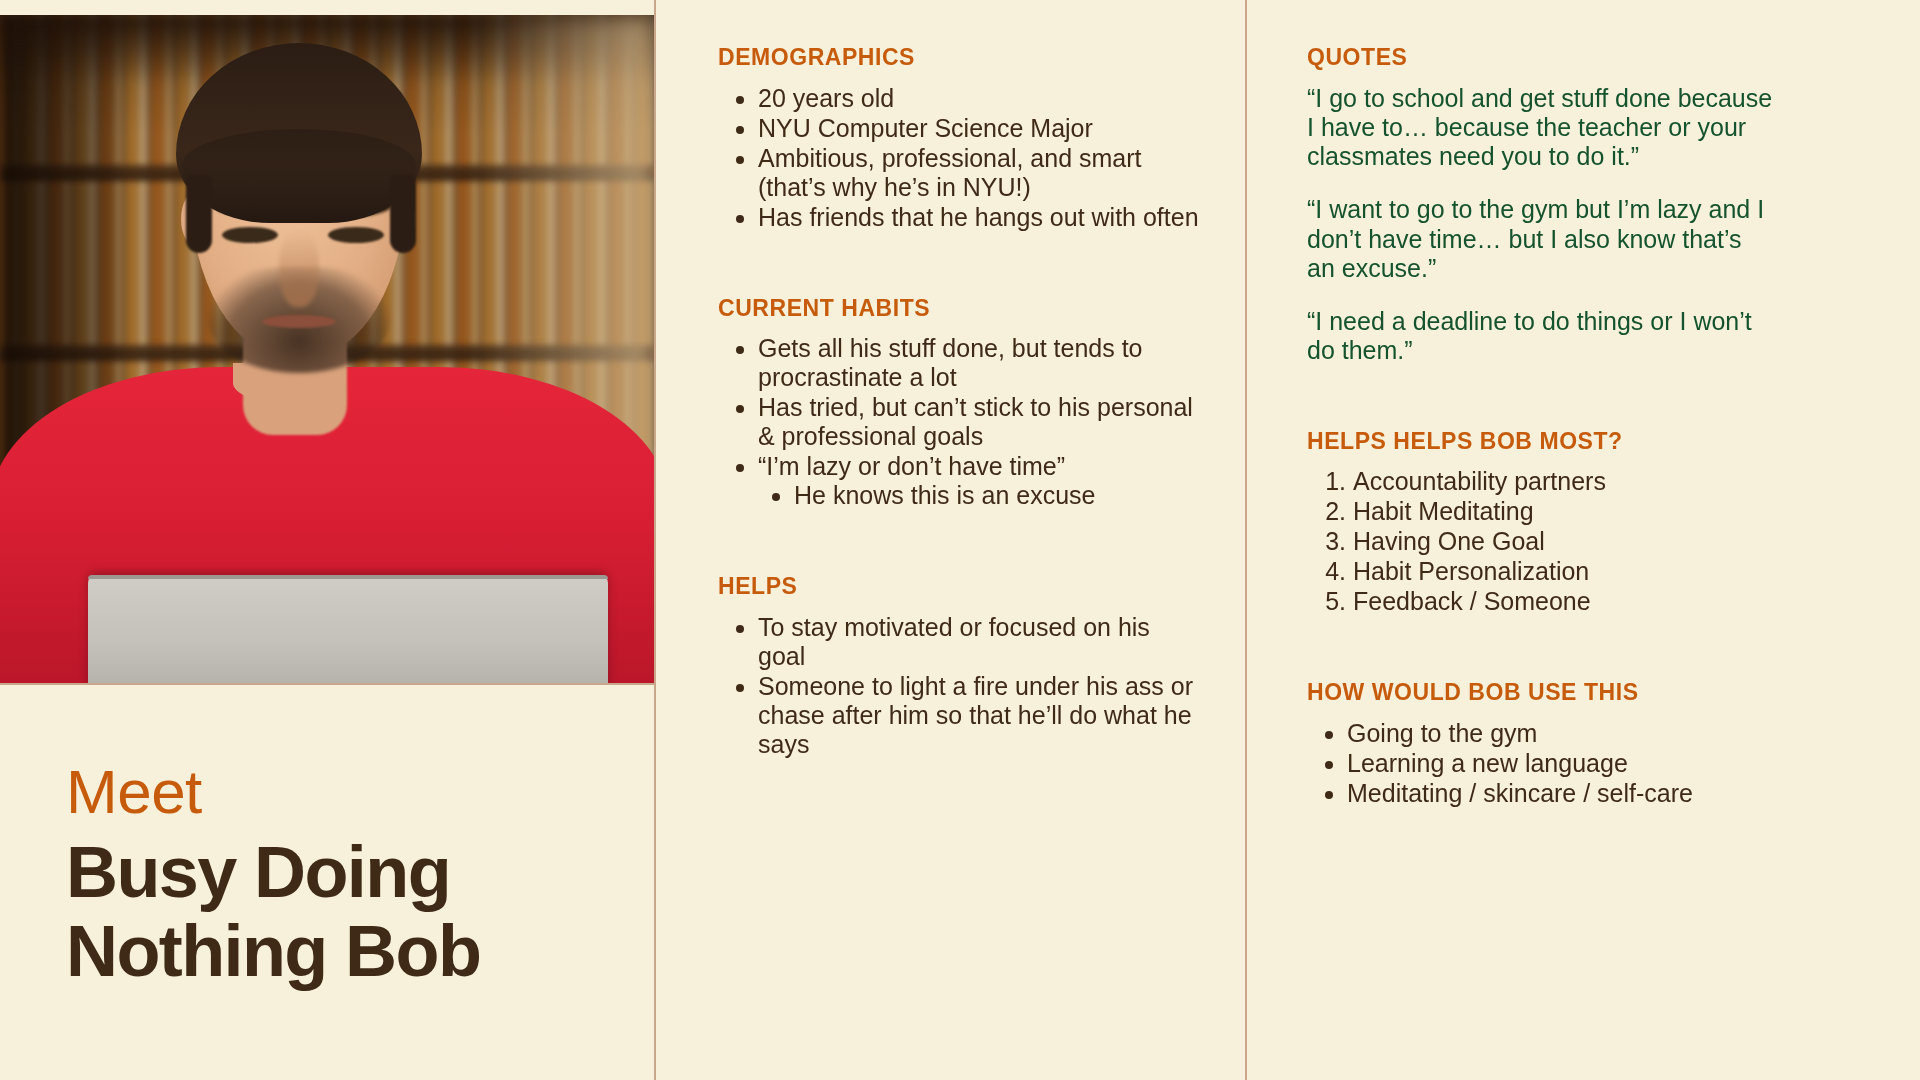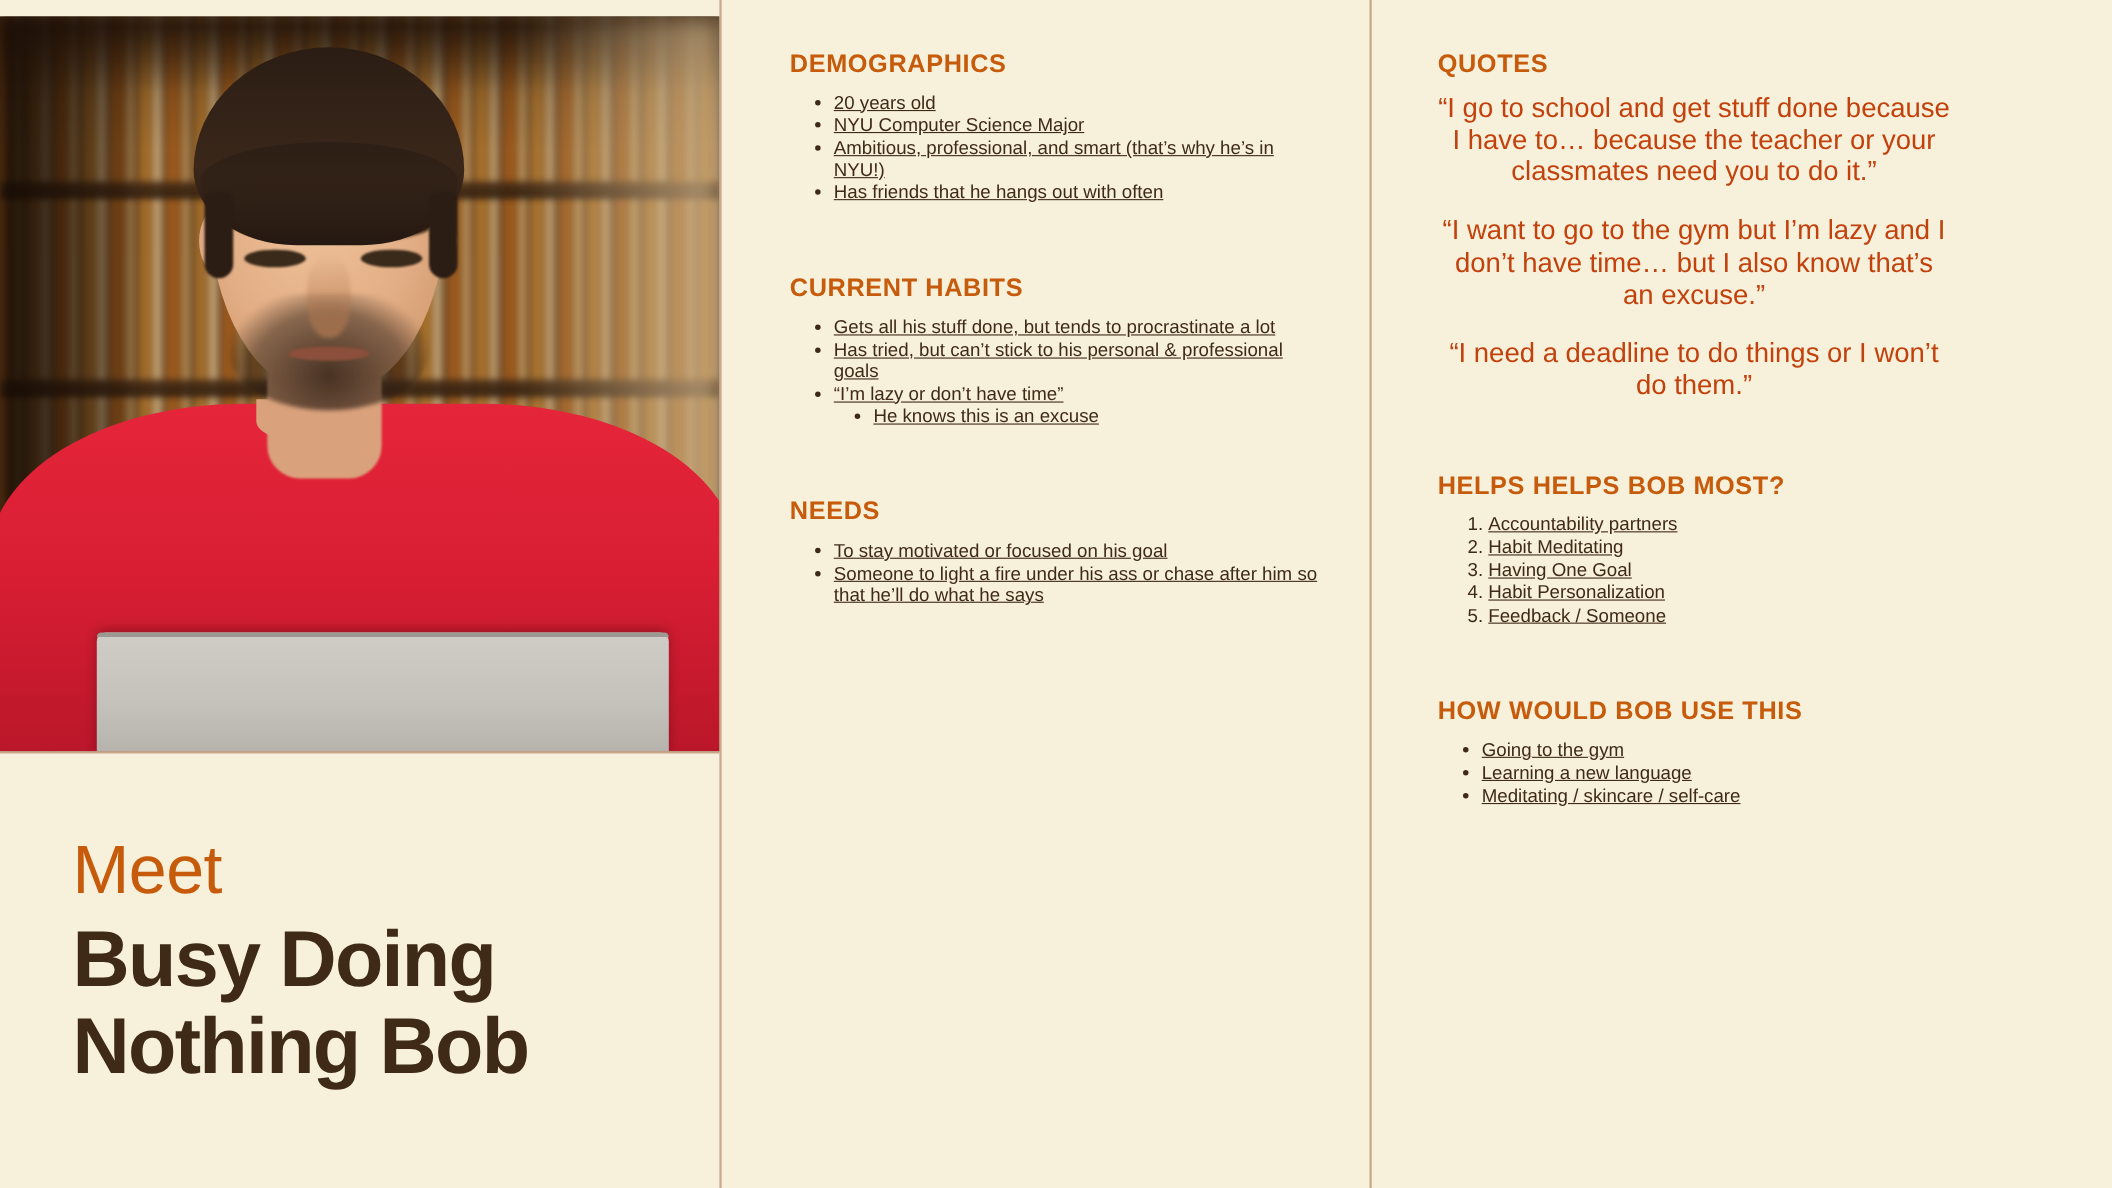--- a/index.html
+++ b/index.html
@@ -266,40 +266,38 @@
     font-weight: 700;
     letter-spacing: 0.55px;
     margin: 0 0 12px 0;
     line-height: 1.2;
   }
 
   ul.items, ol.items {
     margin: 0;
     padding-left: 40px;
     color: #3F2A18;
-    font-size: 17px;
+    font-size: 25px;
     line-height: 1.16;
-    text-decoration: underline;
   }
   ul.items > li, ol.items > li {
     margin-bottom: 1px;
   }
   ul.sub {
     margin: 0;
     padding-left: 36px;
     list-style-type: disc;
   }
   ol.items { padding-left: 46px; }
 
   p.quote {
-    color: #c2410c;
+    color: #14532d;
     font-size: 25px;
     line-height: 1.17;
     margin: 0 0 24px 0;
-    text-align: center;
   }
   p.quote:last-child { margin-bottom: 0; }
 
   .gap-lg { height: 62px; }
 </style>
 </head>
 <body>
 
 <div id="board">
 
@@ -374,21 +372,21 @@
           <ul class="sub">
             <li>He knows this is an excuse</li>
           </ul>
         </li>
       </ul>
     </div>
 
     <div class="gap-lg"></div>
 
     <div class="sec">
-      <h2 class="sec-title">NEEDS</h2>
+      <h2 class="sec-title">HELPS</h2>
       <ul class="items">
         <li>To stay motivated or focused on his goal</li>
         <li>Someone to light a fire under his ass or chase after him so that he’ll do what he says</li>
       </ul>
     </div>
   </div>
 
   <div class="col col-right">
 
     <div class="sec">

